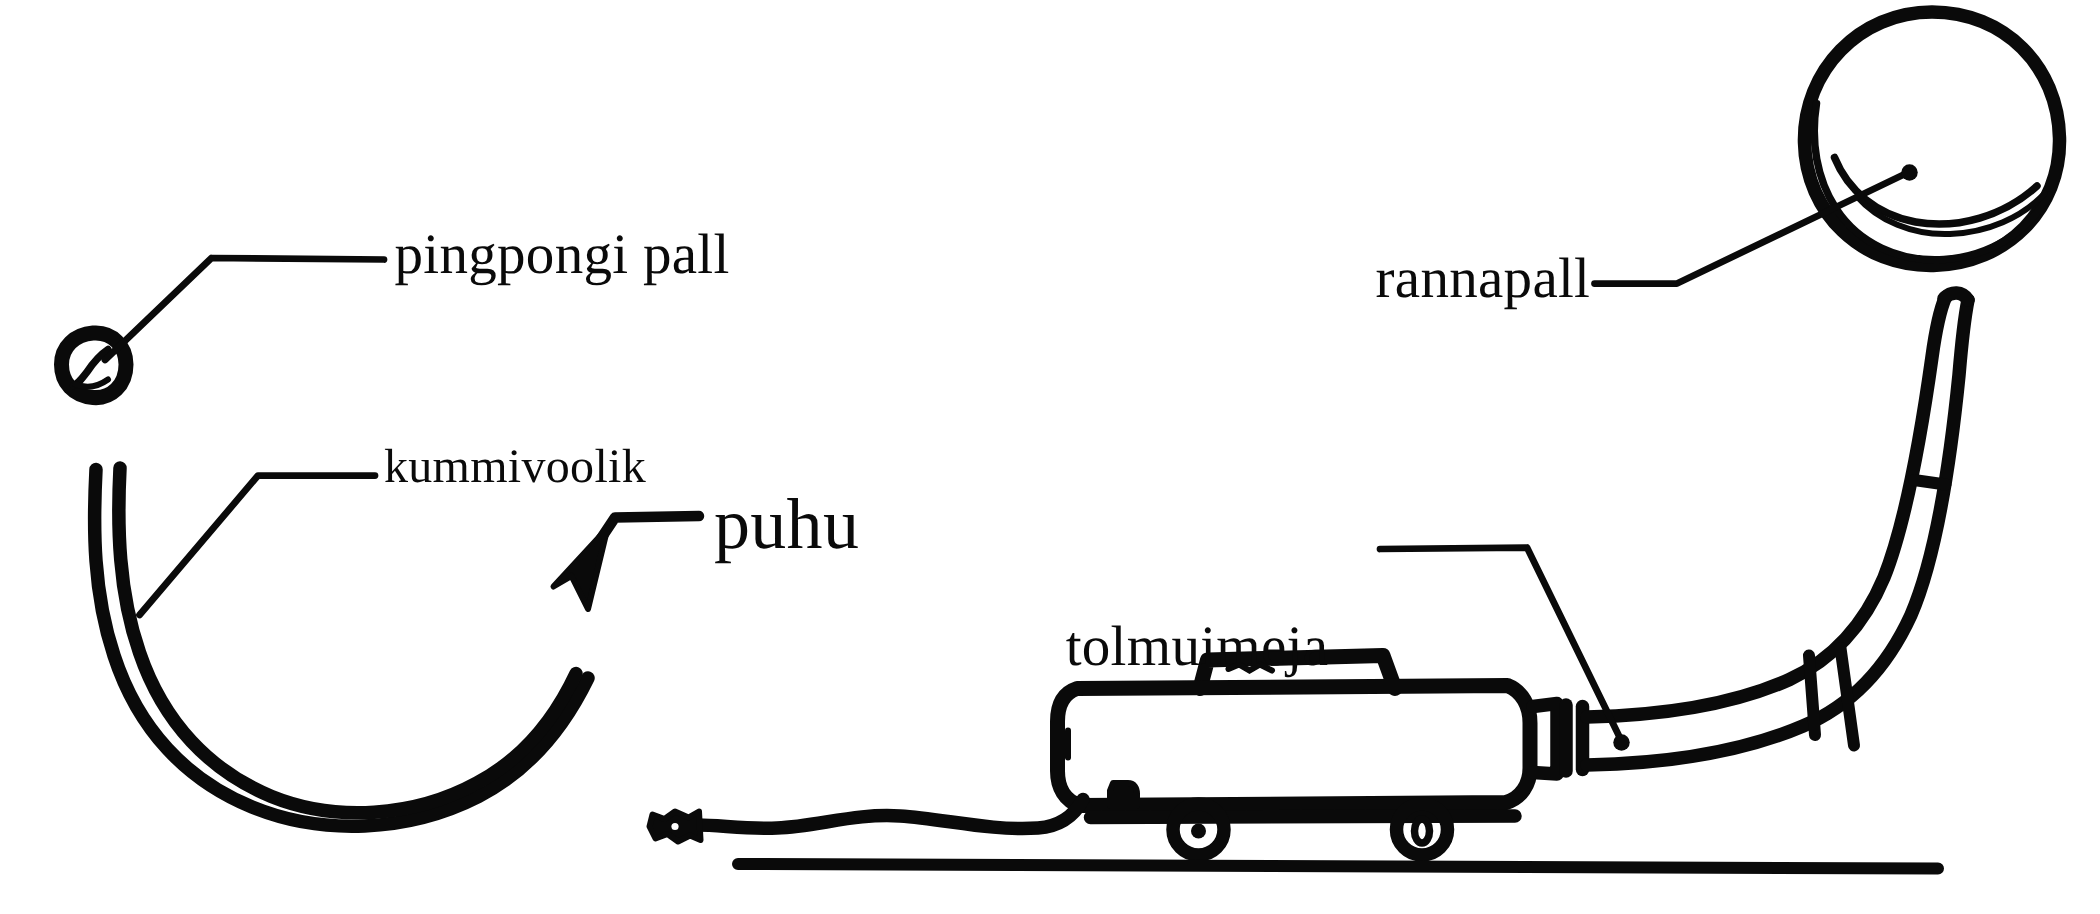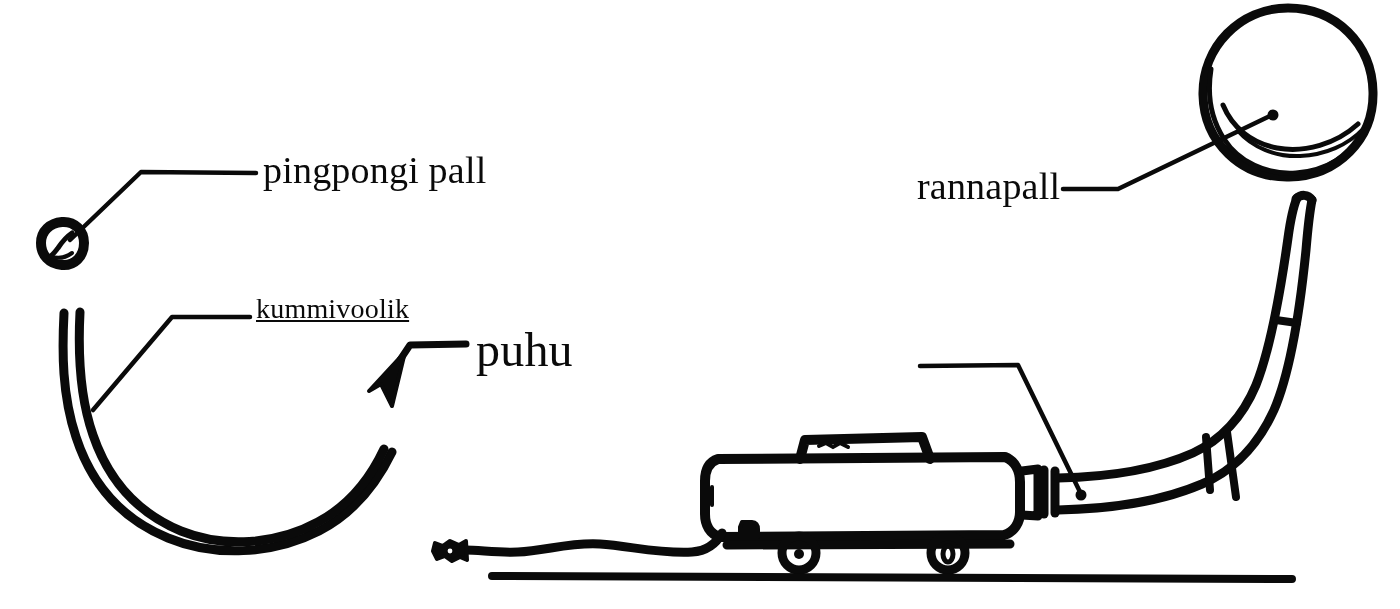--- a/index.html
+++ b/index.html
@@ -29,21 +29,21 @@
   }
   .label {
     position: absolute;
     font-family: "Liberation Serif", serif;
     color: #0a0a0a;
     white-space: pre;
     line-height: 1.06;
     letter-spacing: 0.2px;
   }
   #label-pingpongi { left: 263px; top: 150px; font-size: 38px; }
-  #label-kummivoolik { left: 256px; top: 294px; font-size: 28px; text-decoration: underline; }
+  #label-kummivoolik { left: 256px; top: 294px; font-size: 32px; }
   #label-puhu { left: 476px; top: 325px; font-size: 48px; }
   #label-rannapall { left: 893px; top: 166px; font-size: 38px; margin-left: 24px; }
   #label-tolmuimeja {
     left: 682px; top: 330px; font-size: 38px; text-align: center;
     width: 232px;
   }
 </style>
 </head>
 <body>
 
@@ -166,15 +166,16 @@
 
   <div class="label" id="label-pingpongi">pingpongi pall</div>
 
   <div class="label" id="label-kummivoolik">kummivoolik</div>
 
   <div class="label" id="label-puhu">puhu</div>
 
   <div class="label" id="label-rannapall">rannapall</div>
 
   <div class="label" id="label-tolmuimeja">
+    <div>tolmuimeja</div>
   </div>
 
 </div>
 
 </body></html>

